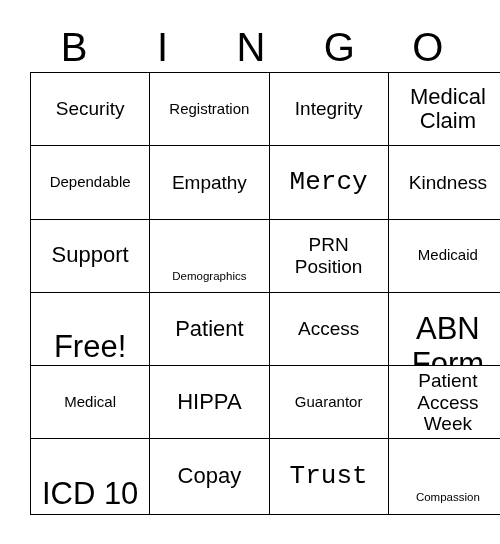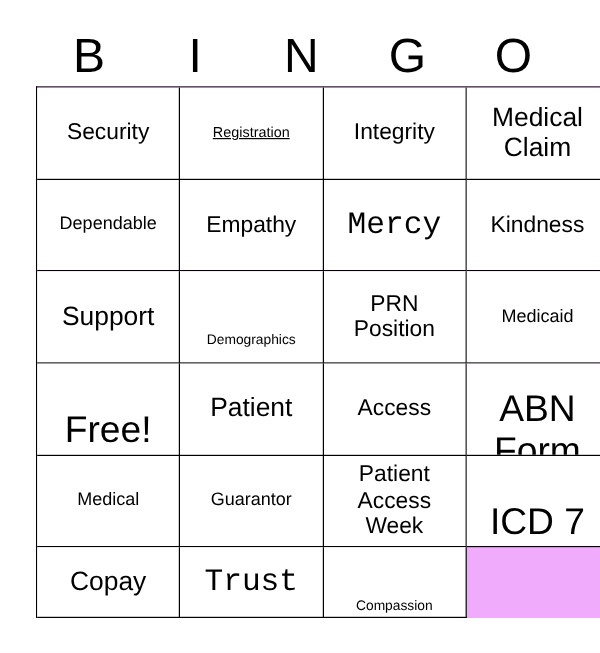--- a/index.html
+++ b/index.html
@@ -71,21 +71,21 @@
   }
   .cell-text {
     display: block;
     width: 100%;
     line-height: 1.12;
     word-wrap: break-word;
     color: #000000;
   }
   
   .fs-xxs .cell-text { font-size: 11.5px; margin-top: 41px; }
-  .fs-xs  .cell-text { font-size: 12px; text-decoration: underline; }
+  .fs-xs  .cell-text { font-size: 15px; }
   .fs-sm  .cell-text { font-size: 15px; text-align: center; }
   .fs-md  .cell-text { font-size: 19px; }
   .fs-lg  .cell-text { font-size: 22px; }
   .fs-xl  .cell-text { font-size: 26px; font-family: Liberation Mono, monospace; }
   .fs-xxl .cell-text { font-size: 31px; margin-top: 36px; }
 </style>
 </head>
 <body>
 
 <div id="card">
@@ -143,28 +143,31 @@
       </div>
       <div class="cell fs-md">
         <span class="cell-text">Access</span>
       </div>
       <div class="cell fs-xxl">
         <span class="cell-text">ABN Form</span>
       </div>
       <div class="cell fs-sm">
         <span class="cell-text">Medical</span>
       </div>
+      <div class="cell fs-lg">
+        <span class="cell-text">HIPPA</span>
+      </div>
       <div class="cell fs-sm">
         <span class="cell-text">Guarantor</span>
       </div>
       <div class="cell fs-md">
         <span class="cell-text">Patient Access Week</span>
       </div>
       <div class="cell fs-xxl">
-        <span class="cell-text">ICD 7</span>
+        <span class="cell-text">ICD 10</span>
       </div>
       <div class="cell fs-lg">
         <span class="cell-text">Copay</span>
       </div>
       <div class="cell fs-xl">
         <span class="cell-text">Trust</span>
       </div>
       <div class="cell fs-xxs">
         <span class="cell-text">Compassion</span>
       </div>

